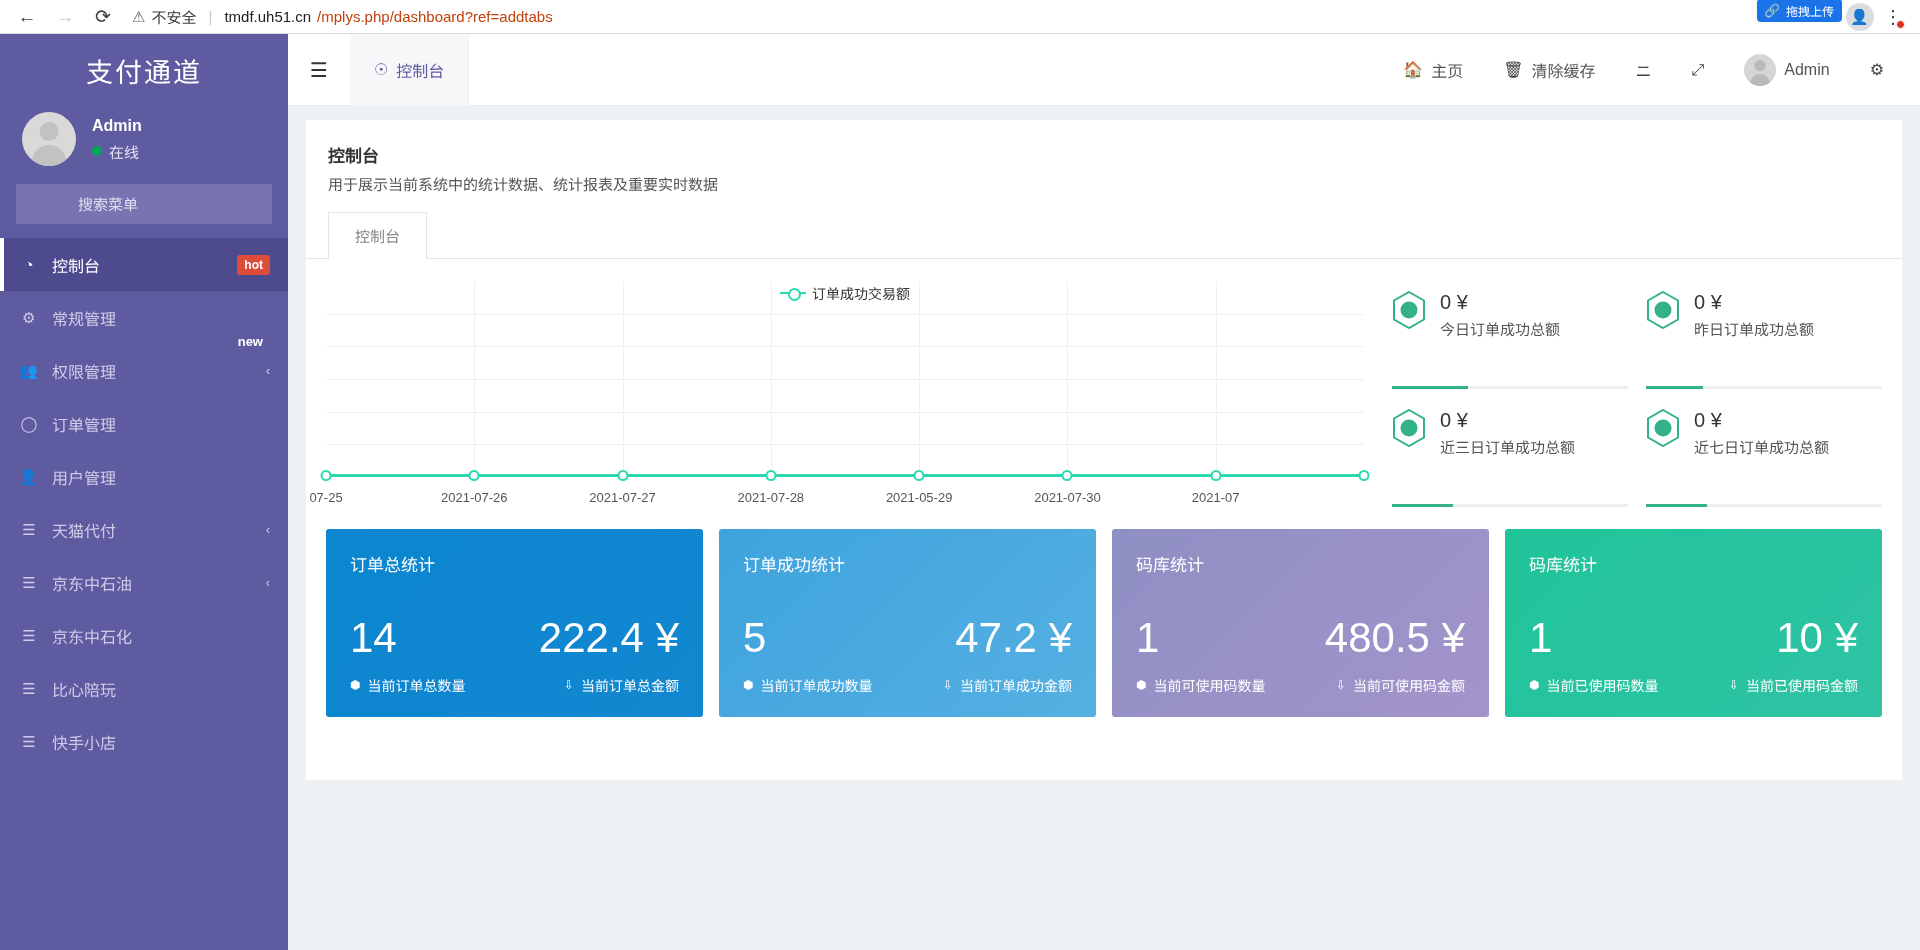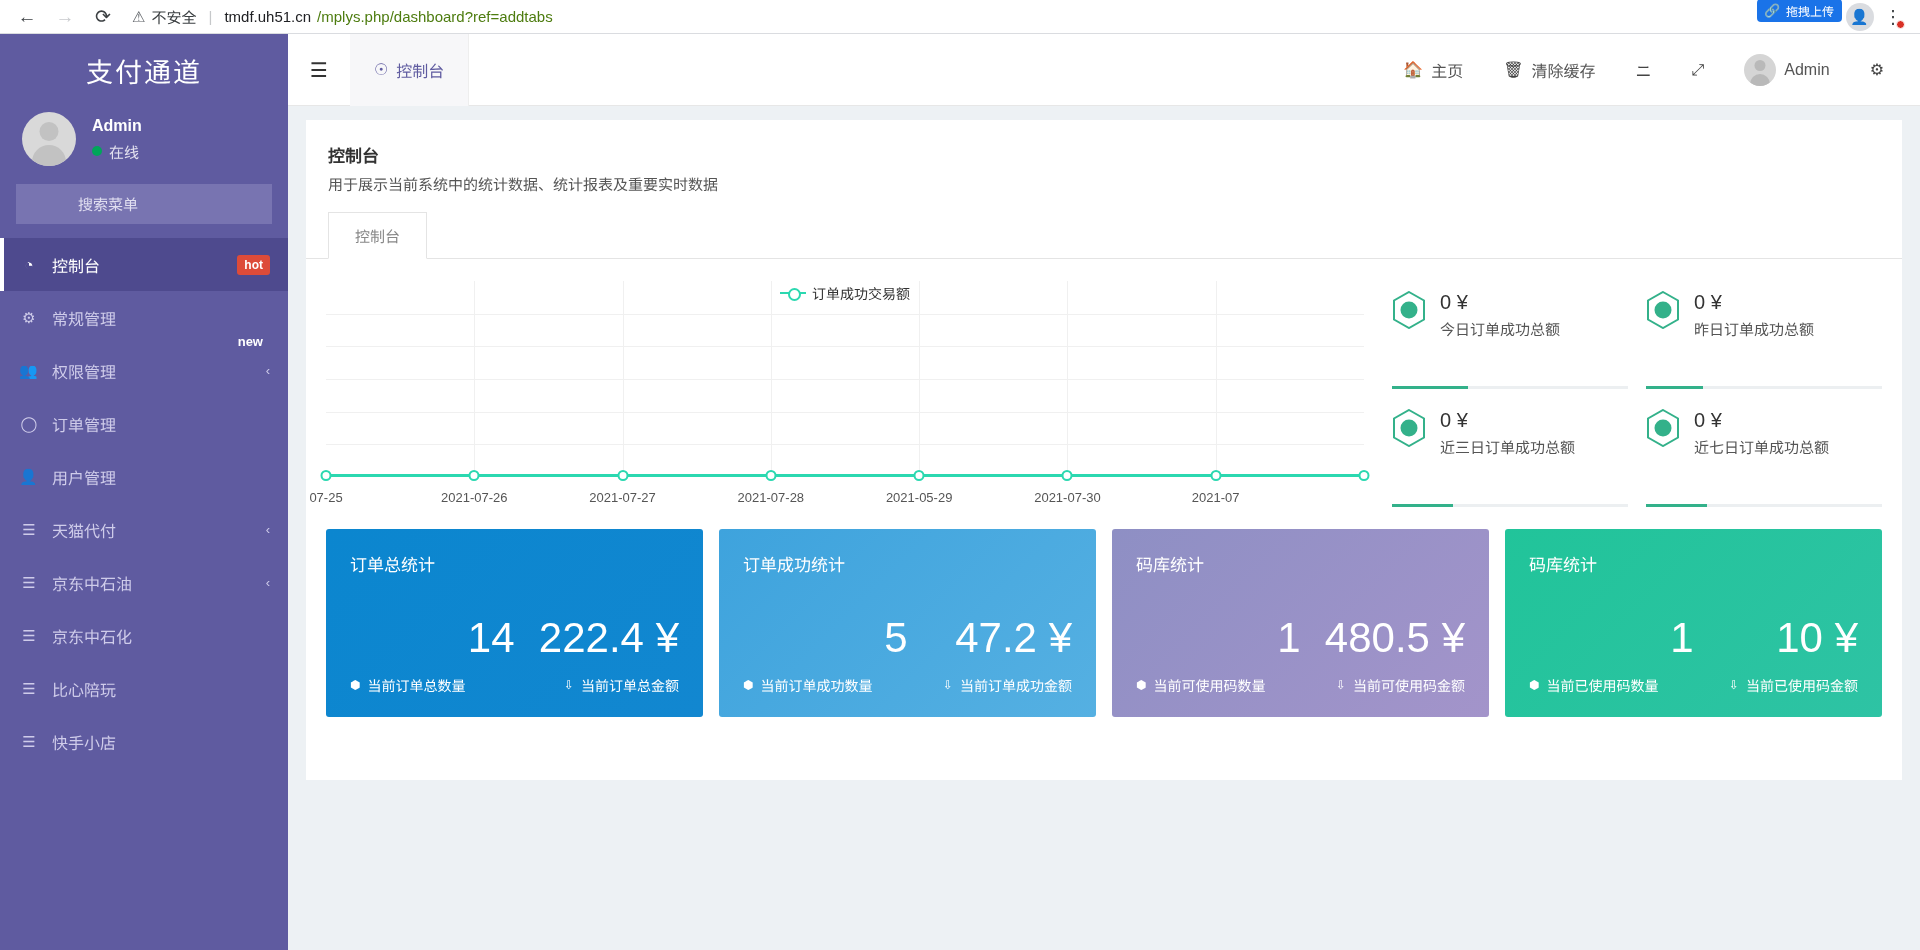--- a/index.html
+++ b/index.html
@@ -21,21 +21,21 @@
   }
   .nav-btn.disabled { color: #c8cacd; }
   .omnibox {
     flex: 1; height: 28px; display: flex; align-items: center;
     margin-left: 10px; font-size: 15px; color: #202124; gap: 6px;
   }
   .warn-icon { color: #5f6368; font-size: 15px; display:inline-block; }
   .not-secure { color: #3c4043; font-size: 15px; }
   .omni-sep { color: #c6c8ca; margin: 0 6px; font-size: 15px; }
   .url-host { color: #202124; }
-  .url-path { color: #4d7c0f; }
+  .url-path { color: #c2410c; }
   #chrome-right { display: flex; align-items: center; gap: 4px; padding-right: 4px; }
   .ext-pill {
     background: #1a73e8; color: #fff; font-size: 12px; border-radius: 4px;
     padding: 3px 8px; display: flex; align-items: center; gap: 5px;
     transform: translateY(-6px);
   }
   .ext-glyph { font-size: 13px; }
   .round-avatar-c {
     width: 28px; height: 28px; border-radius: 50%; background: #dadce0;
     display: flex; align-items: center; justify-content: center; color: #fff; font-size: 15px;
@@ -192,21 +192,21 @@
 
   #big-cards { display: flex; gap: 16px; padding: 22px 20px 34px 20px; }
   .big-card {
     flex: 1; height: 188px; border-radius: 3px; color: #fff; padding: 22px 24px;
     display: flex; flex-direction: column;
   }
   .bc-title { font-size: 17px; margin-bottom: 18px; }
   .bc-row { display: flex; align-items: flex-end; flex: 1; }
   .bc-col { flex: 1; display: flex; flex-direction: column; }
   .bc-col.right { align-items: flex-end; text-align: right; }
-  .bc-num { font-size: 42px; font-weight: 300; line-height: 1.0; margin-bottom: 16px; text-align: right; }
+  .bc-num { font-size: 42px; font-weight: 300; line-height: 1.0; margin-bottom: 16px; }
   .bc-cap { font-size: 14px; display: flex; align-items: center; gap: 7px; white-space: nowrap; }
   .bc-cap .cap-ico { font-size: 12px; }
   .card-blue { background: linear-gradient(135deg, #0b86cf 0%, #1287d0 100%); }
   .card-lblue { background: linear-gradient(135deg, #3ea3dd 0%, #55b0e2 100%); }
   .card-purple { background: linear-gradient(135deg, #8e8fc4 0%, #a394ca 100%); }
   .card-green { background: linear-gradient(135deg, #21c49a 0%, #2ec3a4 100%); }
 </style>
 </head>
 <body>
 

